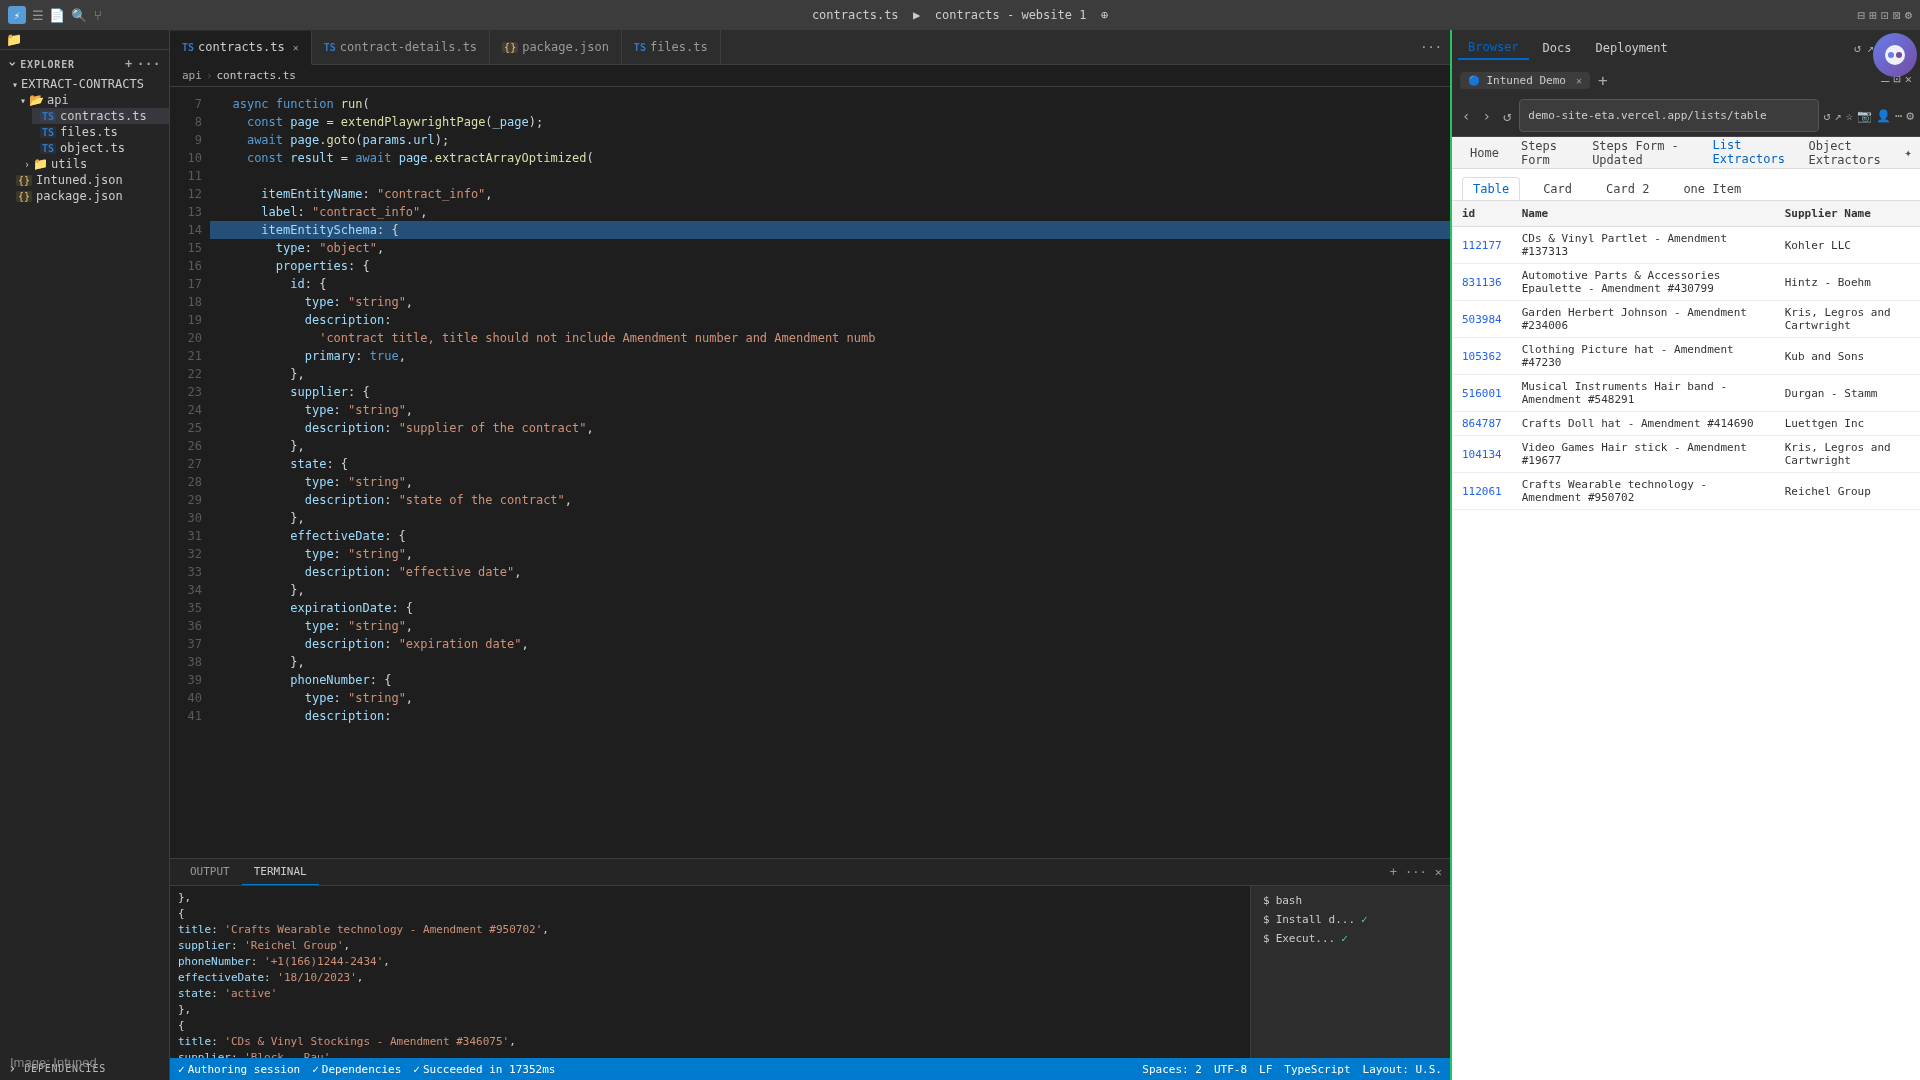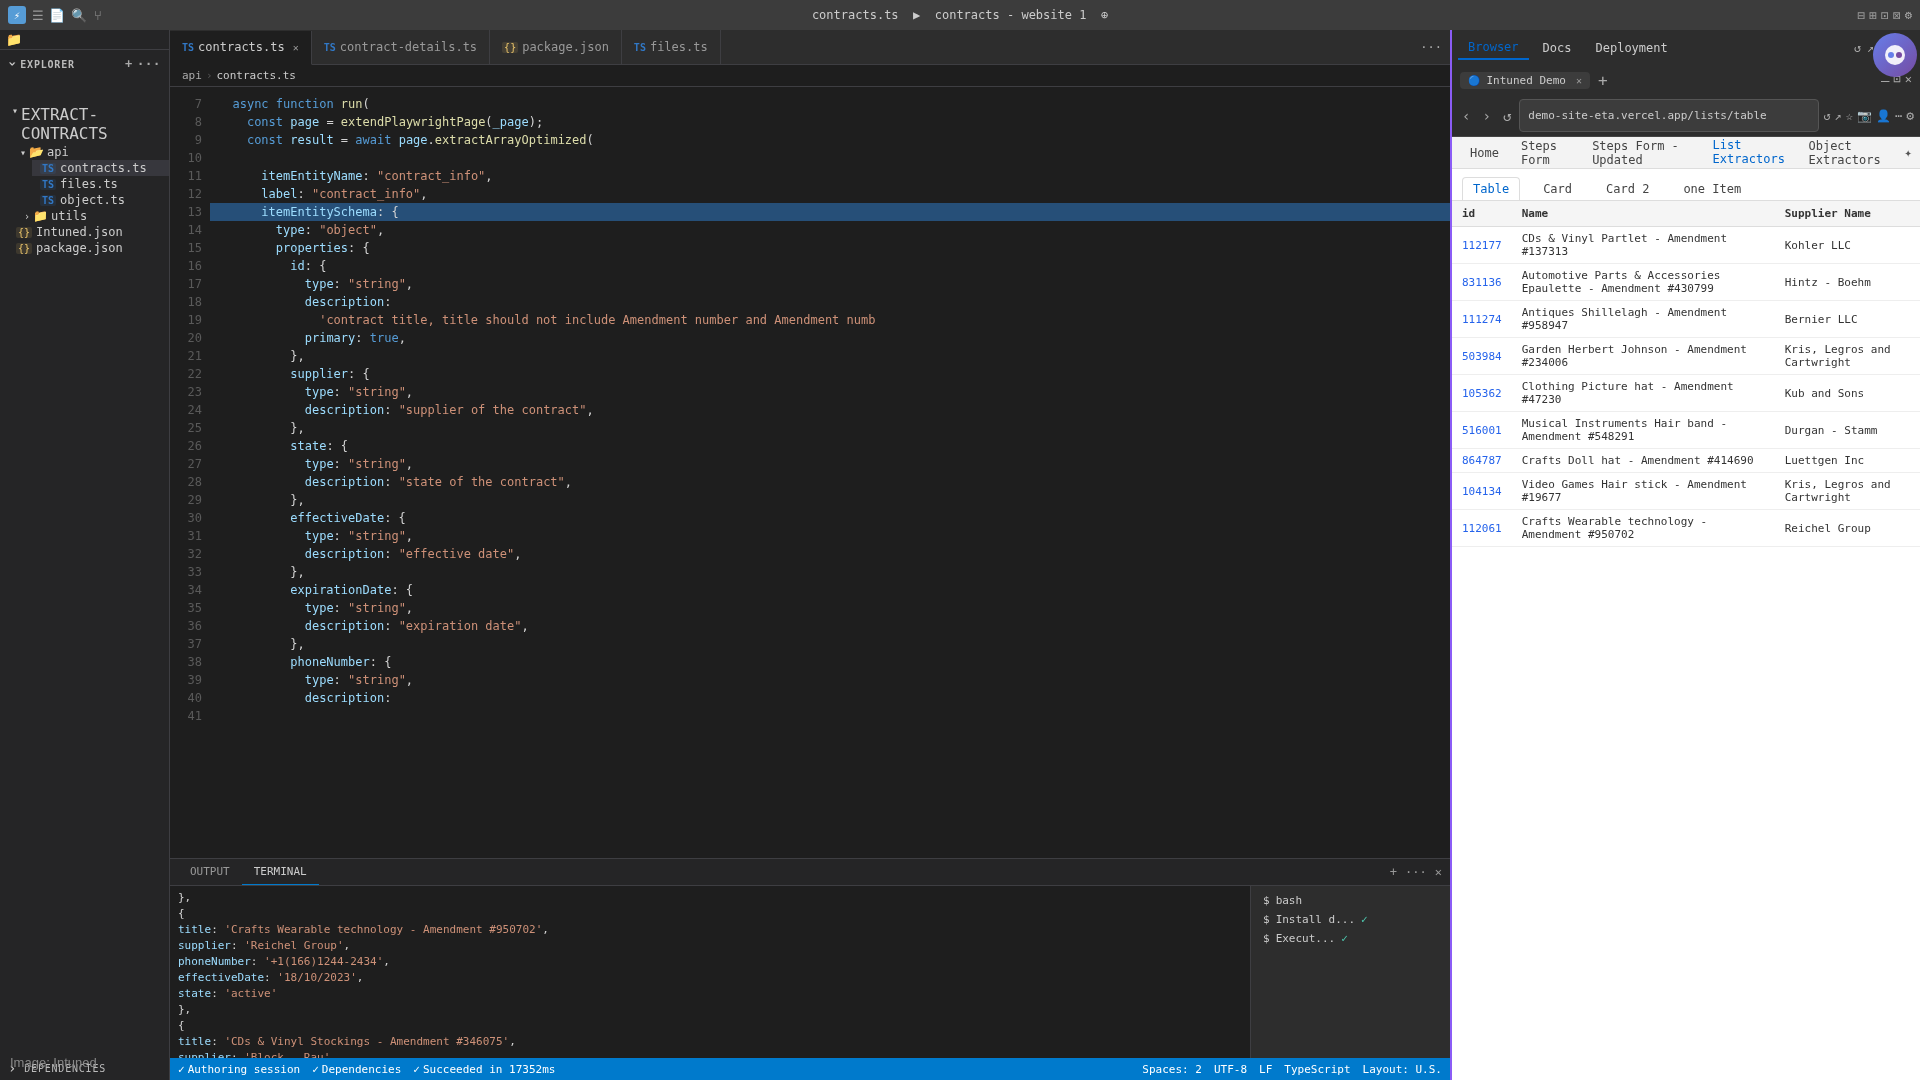--- a/index.html
+++ b/index.html
@@ -66,21 +66,21 @@
     .terminal-item { display: flex; align-items: center; gap: 6px; padding: 2px 6px; font-size: 11px; color: #cccccc; margin-bottom: 2px; border-radius: 3px; }
     .terminal-check { color: #4ec9b0; font-size: 11px; }
     .terminal-bash { color: #cccccc; }
 
     
     .status-bar { height: 22px; background: #007acc; display: flex; align-items: center; padding: 0 8px; gap: 12px; }
     .status-item { color: white; font-size: 11px; display: flex; align-items: center; gap: 3px; }
     .status-item.right { margin-left: auto; margin-top: 31px; }
 
     
-    .browser-panel { width: 470px; background: #ffffff; display: flex; flex-direction: column; border-left: 2px solid #8b5cf6; }
+    .browser-panel { width: 470px; background: #ffffff; display: flex; flex-direction: column; border-left: 2px solid #22c55e; }
     .browser-toolbar { background: #2d2d2d; height: 35px; display: flex; align-items: center; padding: 0 6px; gap: 4px; }
     .browser-nav-btn { color: #aaa; font-size: 14px; cursor: pointer; padding: 2px 4px; }
     .browser-address-bar { flex: 1; background: #3c3c3c; border: 1px solid #555; border-radius: 4px; padding: 2px 8px; color: #cccccc; font-size: 11px; height: 33px; display: flex; align-items: center; }
     .browser-icons { display: flex; gap: 4px; align-items: center; }
     .browser-icon { color: #aaa; font-size: 12px; cursor: pointer; }
     .browser-nav { background: #f3f3f3; height: 32px; display: flex; align-items: center; padding: 0 8px; gap: 2px; border-bottom: 1px solid #ddd; }
     .browser-nav-item { padding: 4px 10px; font-size: 12px; color: #444; cursor: pointer; border-radius: 4px; }
     .browser-nav-item.active { color: #0066cc; border-bottom: 2px solid #0066cc; border-radius: 0; }
     .browser-content { flex: 1; overflow-y: auto; background: white; }
     .browser-tabs-row { display: flex; align-items: center; padding: 8px 10px 0; gap: 12px; border-bottom: 1px solid #ddd; }
@@ -144,21 +144,21 @@
       <div class="explorer-label">
         <span>EXPLORER</span>
         <span style="margin-left:auto; display:flex; gap:4px;">
           <span style="color:#aaa;font-size:12px;">+</span>
           <span style="color:#aaa;font-size:12px;">···</span>
         </span>
       </div>
       <div class="folder-tree">
         <div class="tree-folder">
           <span class="chevron">▾</span>
-          <span style="color:#cccccc;font-size:16px;margin-top:28px;">EXTRACT-CONTRACTS</span>
+          <span style="color:#cccccc;font-size:12px;">EXTRACT-CONTRACTS</span>
         </div>
         <div style="padding-left:8px;">
           <div class="tree-folder">
             <span class="chevron">▾</span>
             <span class="folder-icon">📂</span>
             <span style="color:#cccccc;font-size:12px;">api</span>
           </div>
           <div style="padding-left:16px;">
             <div class="tree-item active">
               <span class="file-icon-ts">TS</span>
@@ -257,20 +257,21 @@
           <div>36</div>
         <div>37</div>
           <div>38</div>
           <div>39</div>
           <div>40</div>
           <div>41</div>
       </div>
       <div class="code-area">
         <div class="code-line">  <span class="kw">async</span> <span class="kw">function</span> <span class="fn">run</span><span class="punct">(</span></div>
         <div class="code-line">    <span class="kw">const</span> <span class="prop">page</span> = <span class="fn">extendPlaywrightPage</span>(<span class="prop">_page</span>);</div>
+        <div class="code-line">    <span class="kw">await</span> <span class="prop">page</span>.<span class="fn">goto</span>(<span class="prop">params</span>.<span class="prop">url</span>);</div>
         <div class="code-line">    <span class="kw">const</span> <span class="prop">result</span> = <span class="kw">await</span> <span class="prop">page</span>.<span class="fn">extractArrayOptimized</span>(</div>
         <div class="code-line"></div>
         <div class="code-line">      <span class="prop">itemEntityName</span>: <span class="str">"contract_info"</span>,</div>
         <div class="code-line">      <span class="prop">label</span>: <span class="str">"contract_info"</span>,</div>
         <div class="code-line highlighted">      <span class="prop">itemEntitySchema</span>: {</div>
         <div class="code-line">        <span class="prop">type</span>: <span class="str">"object"</span>,</div>
         <div class="code-line">        <span class="prop">properties</span>: {</div>
         <div class="code-line">          <span class="prop">id</span>: {</div>
         <div class="code-line">            <span class="prop">type</span>: <span class="str">"string"</span>,</div>
         <div class="code-line">            <span class="prop">description</span>:</div>
@@ -442,25 +443,20 @@
       <td><a class="id-link" href="#">112177</a></td>
       <td>CDs &amp; Vinyl Partlet - Amendment #137313</td>
       <td>Kohler LLC</td>
     </tr>
             <tr>
       <td><a class="id-link" href="#">831136</a></td>
       <td>Automotive Parts &amp; Accessories Epaulette - Amendment #430799</td>
       <td>Hintz - Boehm</td>
     </tr>
             <tr>
-      <td><a class="id-link" href="#">111274</a></td>
-      <td>Antiques Shillelagh - Amendment #958947</td>
-      <td>Bernier LLC</td>
-    </tr>
-            <tr>
       <td><a class="id-link" href="#">503984</a></td>
       <td>Garden Herbert Johnson - Amendment #234006</td>
       <td>Kris, Legros and Cartwright</td>
     </tr>
             <tr>
       <td><a class="id-link" href="#">105362</a></td>
       <td>Clothing Picture hat - Amendment #47230</td>
       <td>Kub and Sons</td>
     </tr>
             <tr>

